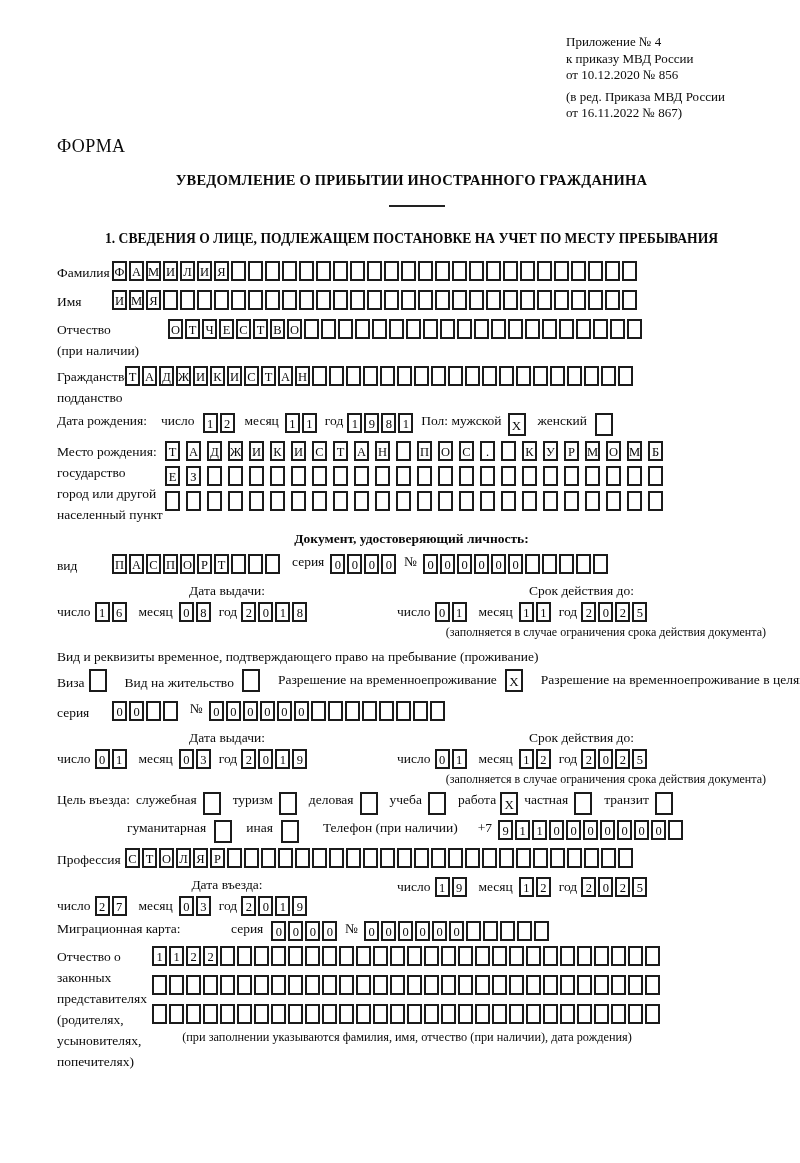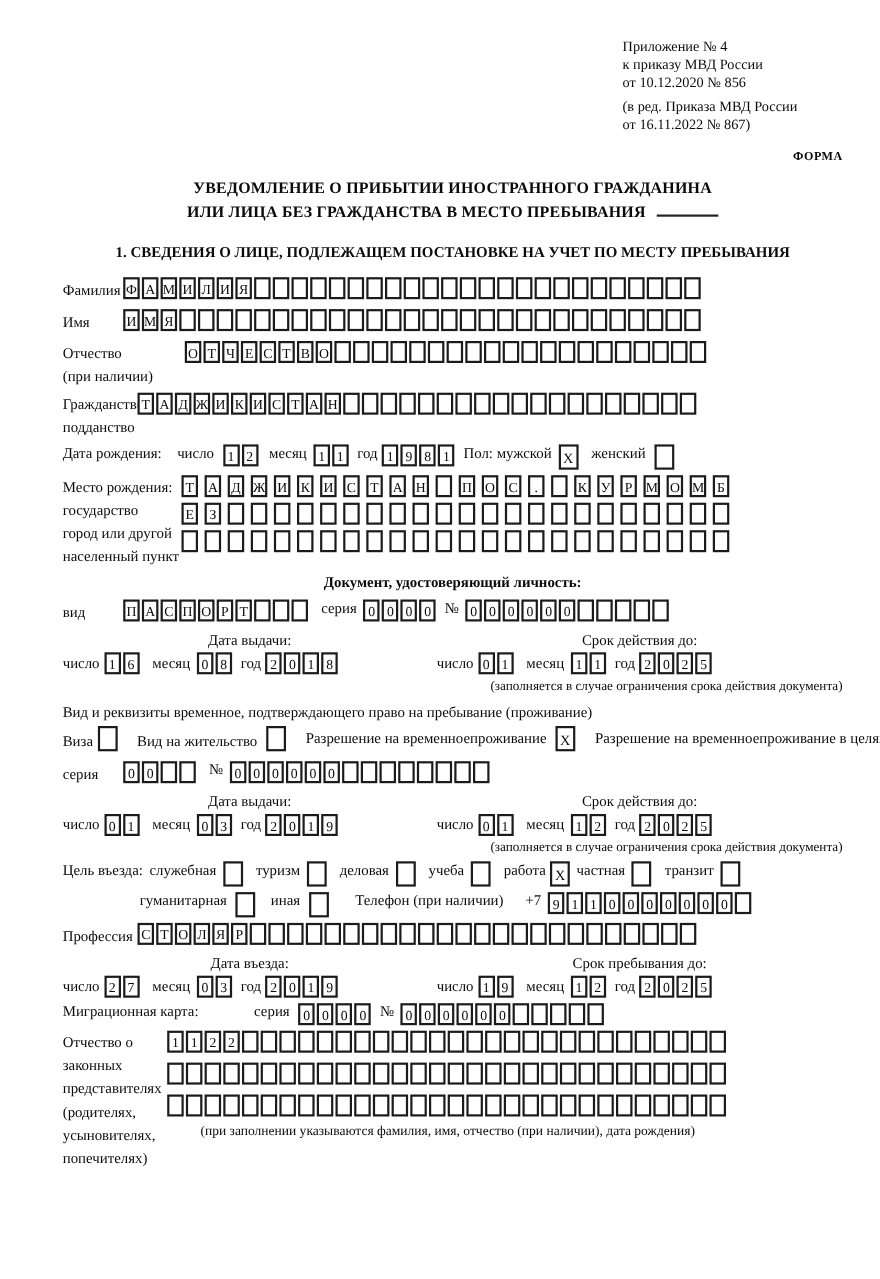--- a/index.html
+++ b/index.html
@@ -2,21 +2,21 @@
 <html><head>
 <meta charset="utf-8">
 <style>
   *{margin:0;padding:0;box-sizing:border-box}
   html,body{background:#fff}
   .page{width:800px;height:1153px;background:#fff;color:#0a0a0a;
         font-family:"Liberation Serif","DejaVu Serif",serif;
         padding:34px 34px 10px 57px;position:relative;overflow:hidden}
   .ref{margin-left:auto;width:200px;font-size:13px;line-height:16.5px}
   .ref .gap{margin-top:5px}
-  .forma{text-align:right;font-weight:bold;font-size:11px;margin-top:14px;letter-spacing:.4px}
+  .forma{text-align:left;font-weight:normal;font-size:18px;margin-top:14px;letter-spacing:.4px}
   .title{text-align:center;font-weight:bold;font-size:14.5px;line-height:22px;margin-top:12px;letter-spacing:.2px}
   .tline{display:inline-block;width:56px;border-bottom:2px solid #222;height:13px;margin-left:10px}
   .sec{text-align:center;font-weight:bold;font-size:13.6px;margin-top:18px;margin-bottom:14px}
   .frow{display:flex;align-items:flex-start;margin-bottom:5px}
   .vc{align-items:flex-start}
   .lbl{font-size:13.5px;line-height:24px;flex:none}
   .lblcol{font-size:13.5px;line-height:21px;flex:none}
   .w55{width:55px}.w68{width:68px}.w111{width:111px}.w108{width:108px}.w95{width:95px}
   .boxes{display:flex;flex:none;flex-wrap:nowrap}
   .bx{flex:none;width:15px;height:20px;border:2px solid #1b1b1b;margin-right:2px;
@@ -50,21 +50,21 @@
     <div>к приказу МВД России</div>
     <div>от 10.12.2020 № 856</div>
     <div class="gap">(в ред. Приказа МВД России</div>
     <div>от 16.11.2022 № 867)</div>
   </div>
 
   <div class="forma">ФОРМА</div>
 
   <div class="title">
     <div>УВЕДОМЛЕНИЕ О ПРИБЫТИИ ИНОСТРАННОГО ГРАЖДАНИНА</div>
-    <div><span>ИЛИ ЛИЦА БЕЗ ГРАЖДАНСТВА В МЕСТО ПРЕБЫВАНИЯ</span><span class="tline"></span></div>
+    <div><span class="tline"></span></div>
   </div>
 
   <div class="sec">1. СВЕДЕНИЯ О ЛИЦЕ, ПОДЛЕЖАЩЕМ ПОСТАНОВКЕ НА УЧЕТ ПО МЕСТУ ПРЕБЫВАНИЯ</div>
 
   <div class="frow">
     <div class="lbl w55">Фамилия</div>
     <div class="boxes">
         <span class="bx">Ф</span>
         <span class="bx">А</span>
         <span class="bx">М</span>
@@ -631,21 +631,20 @@
         <span class="t ml6 mr4">год</span>
         <span class="boxes">
             <span class="bx">2</span>
             <span class="bx">0</span>
             <span class="bx">1</span>
             <span class="bx">9</span>
           </span>
       </div>
     </div>
     <div class="dcol-r">
-      <div class="dlbl">Срок пребывания до:</div>
       <div class="dgrp">
         <span class="t mr4">число</span>
         <span class="boxes">
             <span class="bx">1</span>
             <span class="bx">9</span>
           </span>
         <span class="t ml10 mr6">месяц</span>
         <span class="boxes">
             <span class="bx">1</span>
             <span class="bx">2</span>

